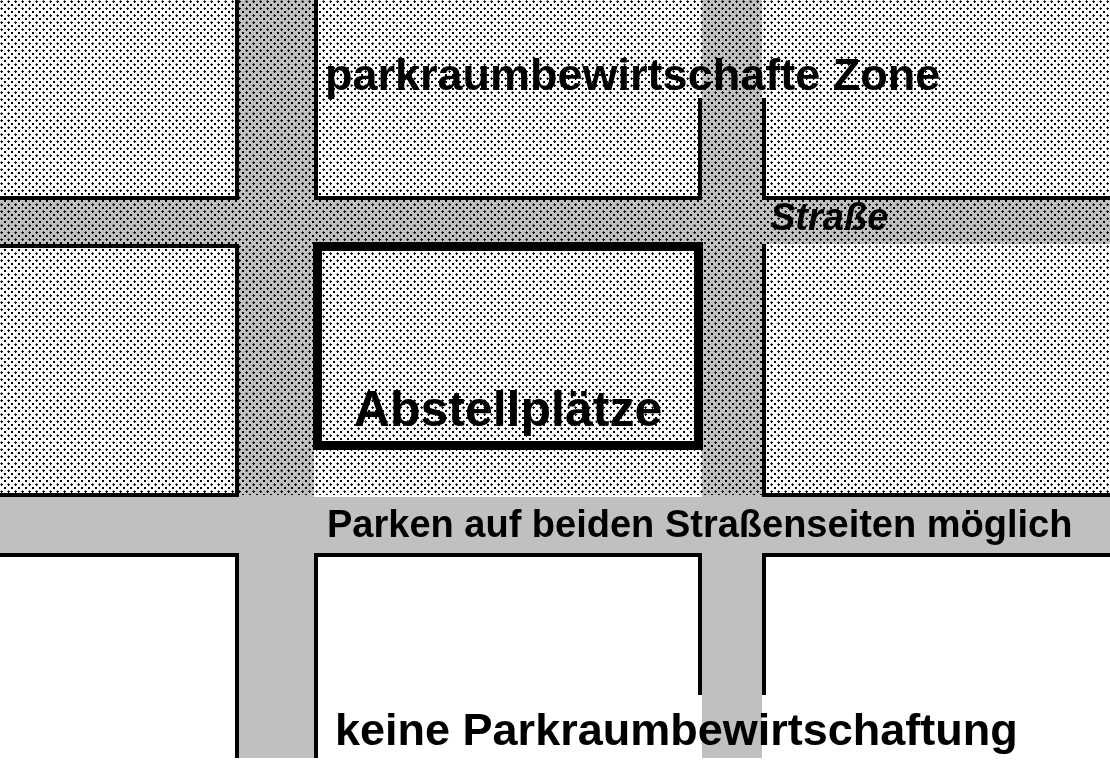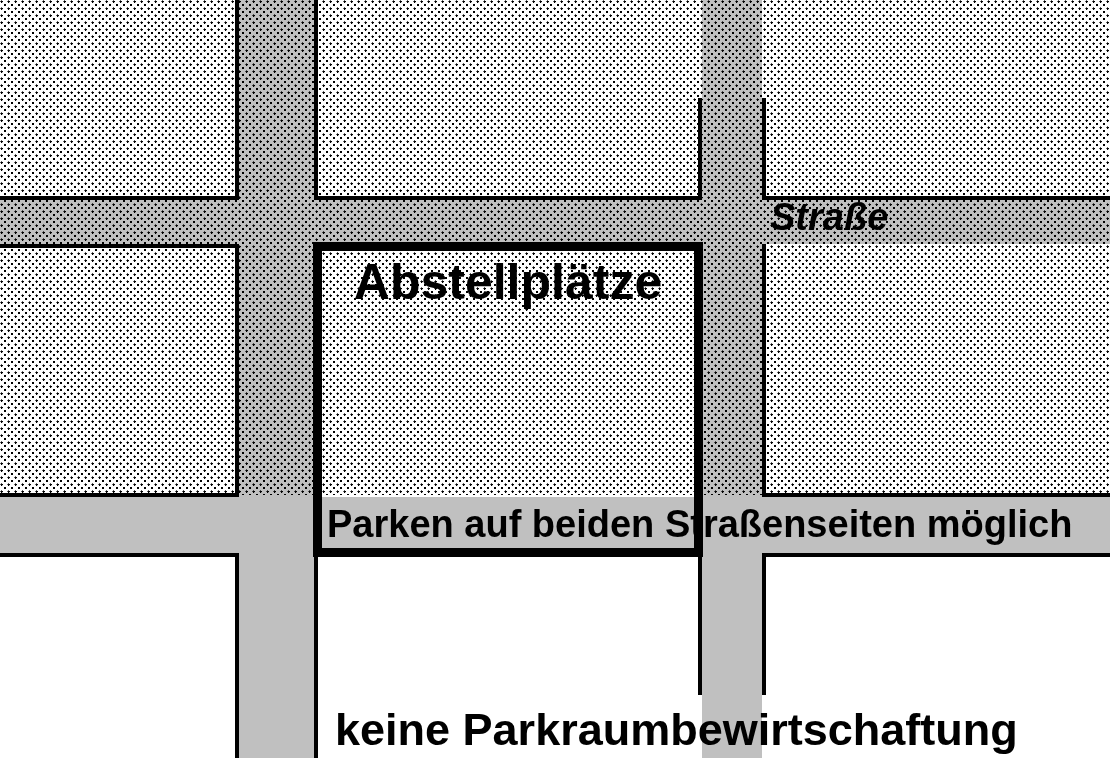--- a/index.html
+++ b/index.html
@@ -17,23 +17,23 @@
   .bline  { position: absolute; background: var(--line, #000000); }
   
   .dots {
     position: absolute; left: 0; top: 0; width: 1110px; height: 495px;
     background-image:
       radial-gradient(circle at 1.6px 1.6px, var(--line,#000) 0.95px, rgba(0,0,0,0) 1.35px),
       radial-gradient(circle at 5.1px 5.1px, var(--line,#000) 0.95px, rgba(0,0,0,0) 1.35px);
     background-size: 7px 7px;
   }
   .central {
-    position: absolute; left: 313px; top: 242px; width: 390px; height: 315px;
+    position: absolute; left: 313px; top: 242px; width: 390px; height: 208px;
     box-sizing: border-box; border: 9px solid var(--line, #000000);
-    display: flex; align-items: flex-start; justify-content: center;
+    display: flex; align-items: flex-end; justify-content: center;
   }
   .central .ctext { font-size: 50px; line-height: 63px; text-align: center; white-space: nowrap; }
   .label { position: absolute; white-space: nowrap; line-height: 1; }
   #lbl-zone    { left: 325px; top: 52px;  font-size: 45px; }
   #lbl-strasse { left: 770px; top: 198px; font-size: 38px; font-style: italic; }
   #lbl-parken  { left: 327px; top: 505px; font-size: 38px; }
   #lbl-keine   { left: 335px; top: 707px; font-size: 45px; }
 </style>
 </head>
 <body>
@@ -68,17 +68,18 @@
   <div class="bline" style="left:698px; top:553px; width:4px;   height:142px;"></div>
   <div class="bline" style="left:762px; top:553px; width:4px;   height:142px;"></div>
   <div class="bline" style="left:762px; top:553px; width:348px; height:4px;"></div>
 
   <div class="central">
     <div class="ctext">
       <div>Abstellplätze</div>
     </div>
   </div>
 
+  <div class="label" id="lbl-zone">parkraumbewirtschafte Zone</div>
   <div class="label" id="lbl-strasse">Straße</div>
   <div class="label" id="lbl-parken">Parken auf beiden Straßenseiten möglich</div>
   <div class="label" id="lbl-keine">keine Parkraumbewirtschaftung</div>
 
 </div>
 
 </body></html>

